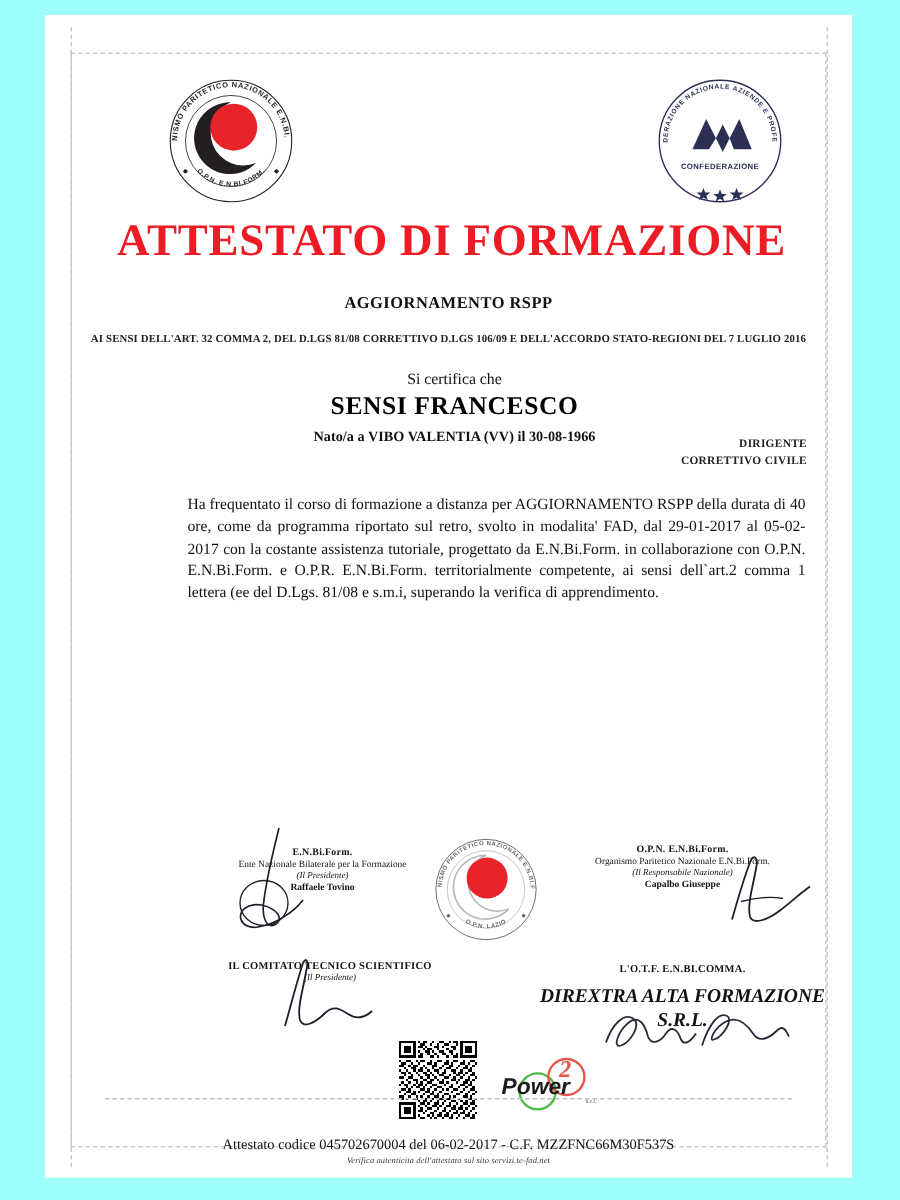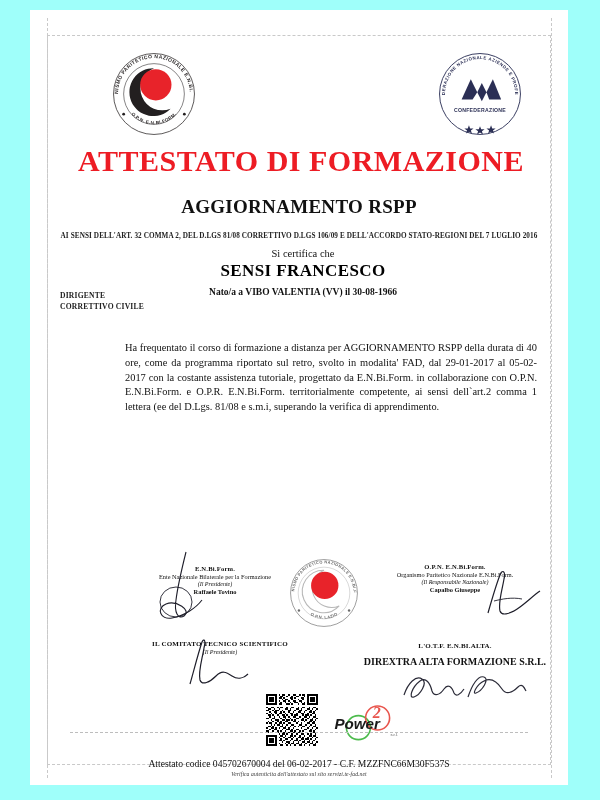--- a/index.html
+++ b/index.html
@@ -73,21 +73,21 @@
     font-family: "Liberation Serif", serif;
   }
 
   #subtitle-block {
     position: absolute;
     left: 30px; right: 30px;
     top: 186px;
     text-align: center;
   }
   #subtitle-main {
-    font-size: 19px;
+    font-size: 11px;
     font-weight: bold;
     letter-spacing: 0.3px;
     color: #111;
   }
   #subtitle-legal {
     margin-top: 14px;
     font-size: 7.2px;
     font-weight: bold;
     line-height: 1.35;
     color: #222;
@@ -112,35 +112,35 @@
     color: #000;
   }
   #birth-line {
     font-size: 9.5px;
     font-weight: bold;
     margin-top: 6px;
     color: #111;
   }
   #role-block {
     position: absolute;
-    left: 30px; right: 14px;
+    left: 30px; right: 30px;
     top: 280px;
-    text-align: left;
+    text-align: right;
     font-size: 7.6px;
     font-weight: bold;
     line-height: 1.5;
     color: #222;
     letter-spacing: 0.2px;
   }
 
   #body-paragraph {
     position: absolute;
     left: 95px;
     width: 412px;
-    top: 331px;
+    top: 320px;
     text-align: justify;
     font-size: 10.4px;
     line-height: 1.42;
     color: #111;
   }
 
   
   .sig-block {
     position: absolute;
     text-align: center;
@@ -163,21 +163,21 @@
   .sig-person {
     font-size: 6.4px;
     font-weight: bold;
     margin-top: 1px;
   }
   #sig-enbiform { left: 90px; top: 555px; width: 190px; }
   #sig-opn      { left: 330px; top: 553px; width: 190px; }
   #sig-comitato { left: 100px; top: 630px; width: 180px; }
   #sig-otf      { left: 330px; top: 632px; width: 190px; }
   #sig-otf .sig-title { font-size: 7px; }
-  #sig-otf .sig-org { font-size: 10px; font-weight: bold; margin-top: 6px; }
+  #sig-otf .sig-org { font-size: 13px; font-weight: bold; margin-top: 6px; font-style: italic; }
   #sig-comitato .sig-title { font-size: 7px; }
 
   .handwriting {
     position: absolute;
     font-family: "DejaVu Serif", serif;
     font-style: italic;
     color: #2b2b38;
     pointer-events: none;
   }
 
@@ -330,21 +330,21 @@
 
   <div class="sig-block" id="sig-comitato">
     <div class="sig-title">IL COMITATO TECNICO SCIENTIFICO</div>
     <div class="sig-role">(Il Presidente)</div>
   </div>
   <svg class="handwriting" style="left:140px; top:628px; width:90px; height:50px;" viewBox="0 0 90 50">
     <path d="M20,46 C24,32 28,16 32,4 C34,0 36,2 34,10 C32,22 28,34 30,42 C32,48 40,44 46,38 C52,32 56,34 62,38 C68,42 74,40 78,36" fill="none" stroke="#1e1e2a" stroke-width="1.2"></path>
   </svg>
 
   <div class="sig-block" id="sig-otf">
-    <div class="sig-title">L'O.T.F. E.N.BI.ALTA.</div>
+    <div class="sig-title">L'O.T.F. E.N.BI.COMMA.</div>
     <div class="sig-org">DIREXTRA ALTA FORMAZIONE S.R.L.</div>
   </div>
   <svg class="handwriting" style="left:368px; top:655px; width:130px; height:40px;" viewBox="0 0 130 40">
     <path d="M6,30 C10,18 18,10 24,14 C30,18 22,30 16,32 C10,34 14,22 22,16 C28,12 32,18 34,26 C36,32 42,30 46,24 C50,18 54,22 56,28 C58,32 62,30 66,24" fill="none" stroke="#2b2b38" stroke-width="1.2"></path>
     <path d="M70,32 C74,20 80,10 86,12 C92,14 84,26 78,28 C74,30 78,20 86,16 C94,12 100,18 104,24 C108,30 114,28 120,22 C124,18 126,22 128,26" fill="none" stroke="#2b2b38" stroke-width="1.2"></path>
   </svg>
 
   <svg id="qr-code" viewBox="0 0 33 33" shape-rendering="crispEdges">
     <rect width="33" height="33" fill="#fff"></rect>
     <g fill="#000">

